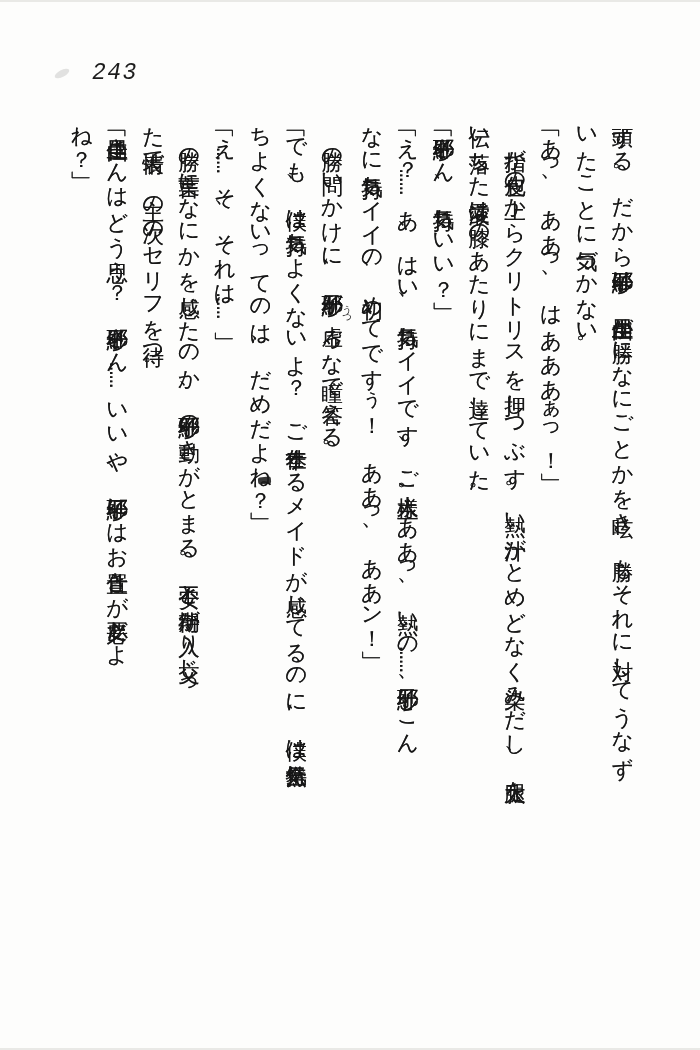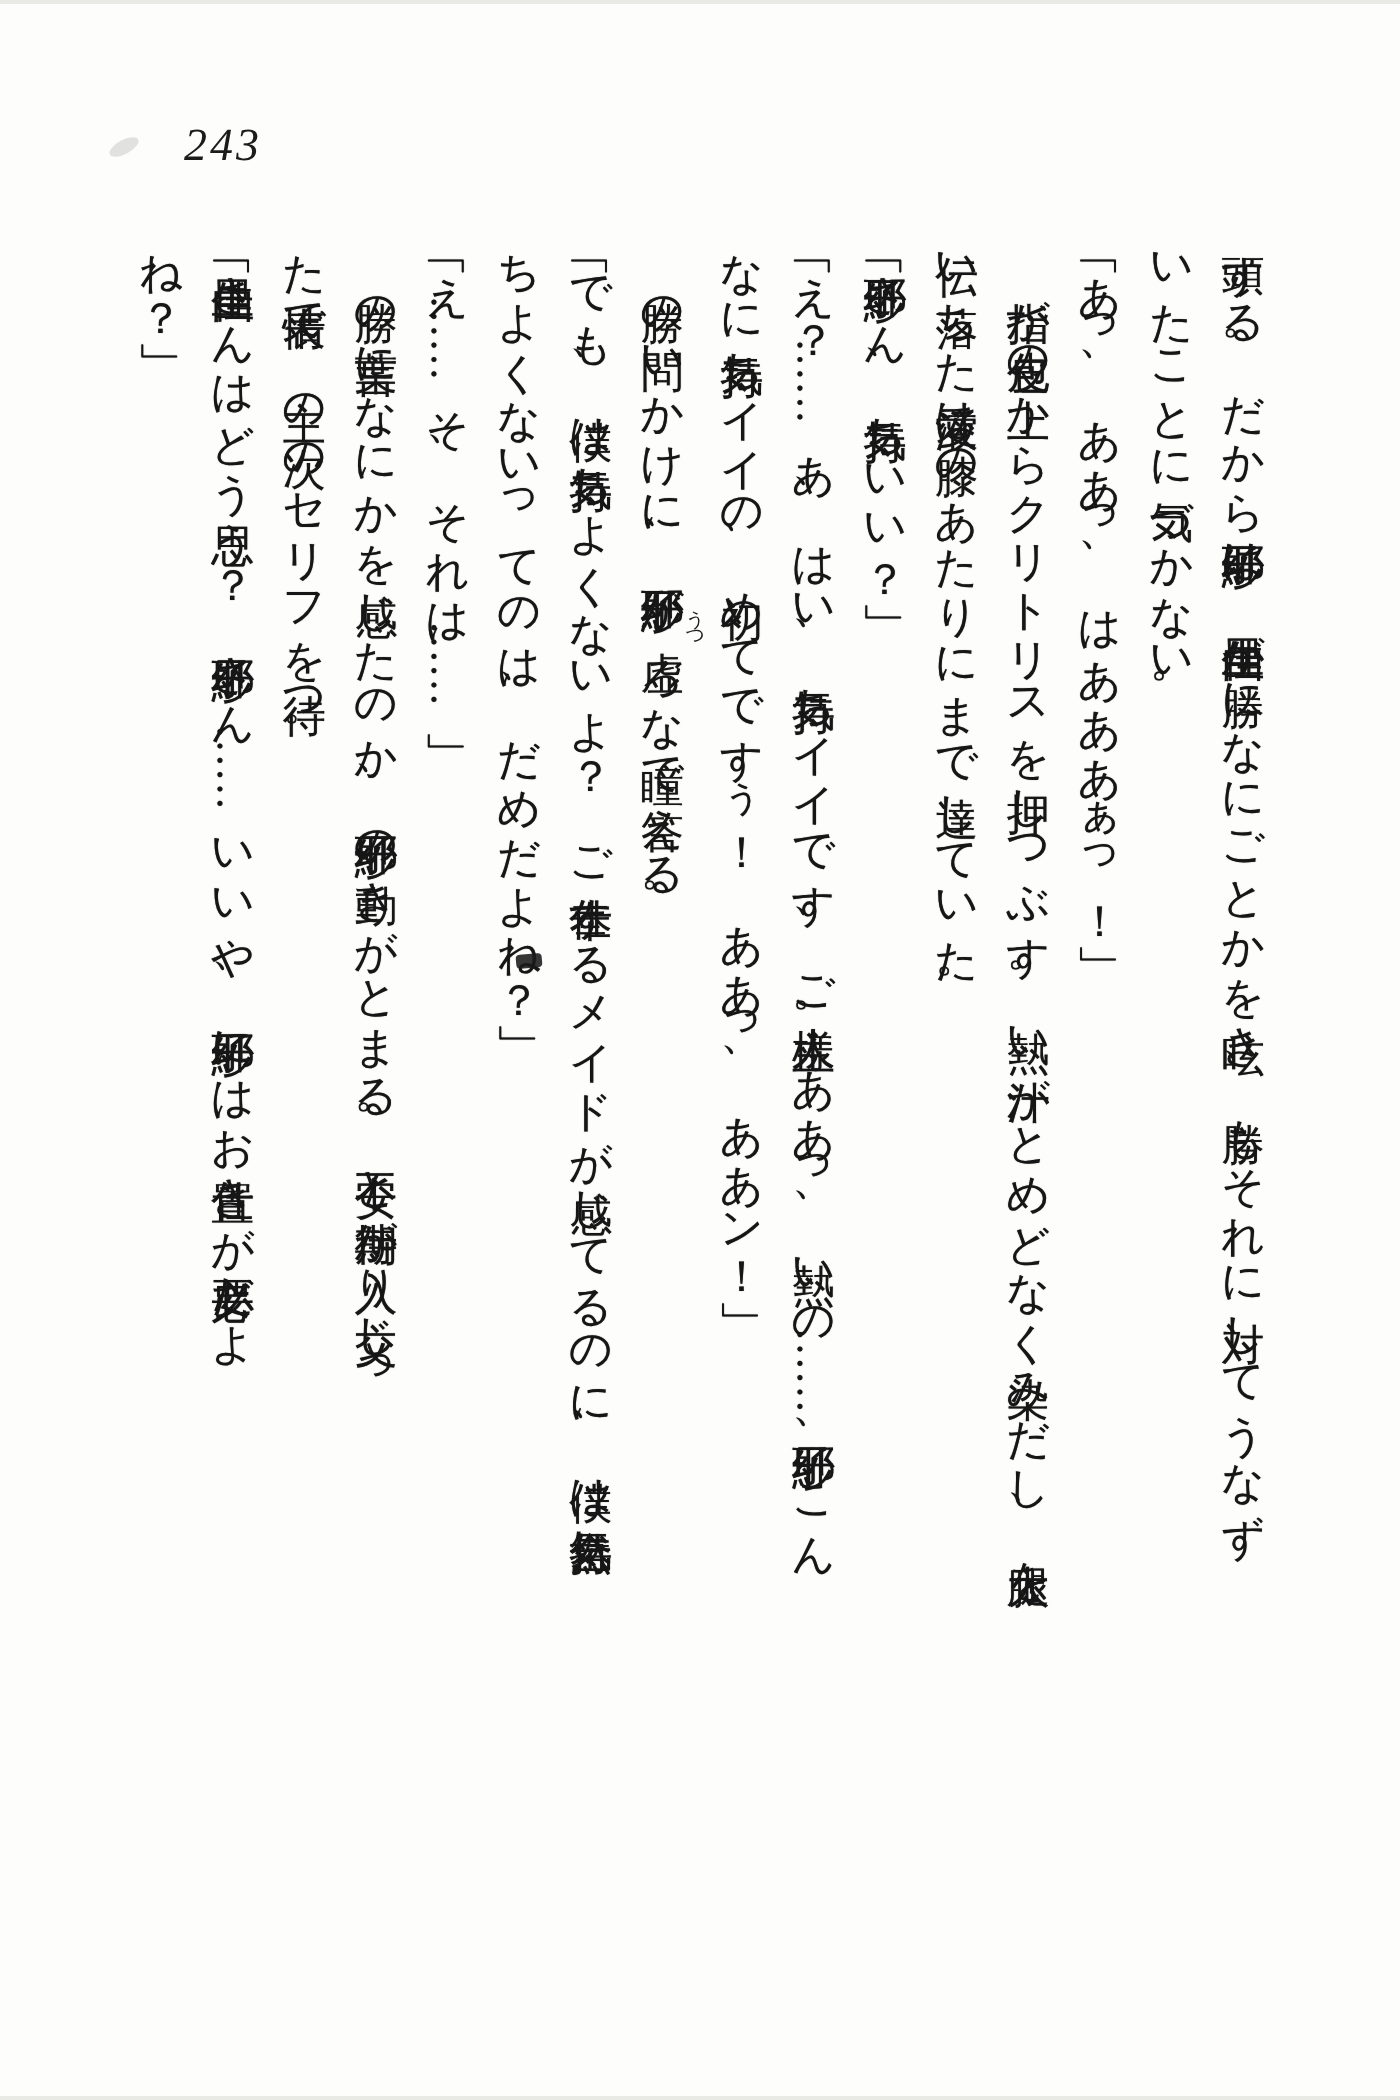--- a/index.html
+++ b/index.html
@@ -5,20 +5,21 @@
   html,body{margin:0;padding:0;}
   body{
     width:700px;height:1050px;
     background:#fdfdfc;
     position:relative;overflow:hidden;
     font-family:"Liberation Serif","DejaVu Serif",serif;
   }
   .paper{
     position:absolute;inset:0;
     color:#161616;
+    font-family:Liberation Mono, monospace;
   }
   .page-number{
     position:absolute;left:92px;top:60px;
     font-size:23px;font-style:italic;
     letter-spacing:1.5px;color:#1c1c1c;
   }
   .text-area{
     position:absolute;top:112px;right:62px;
     width:574px;height:900px;
     writing-mode:vertical-rl;

